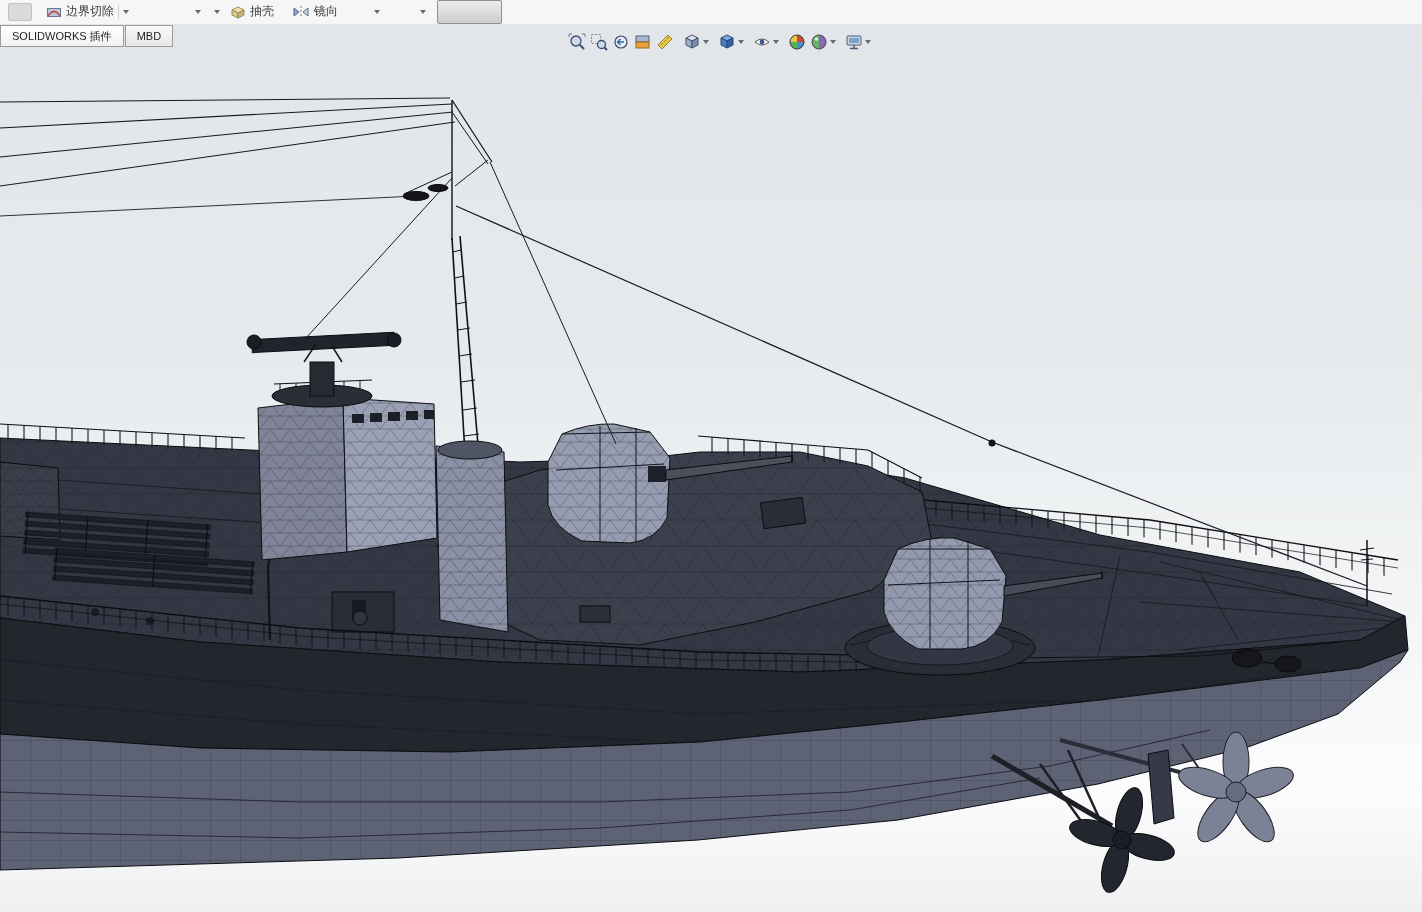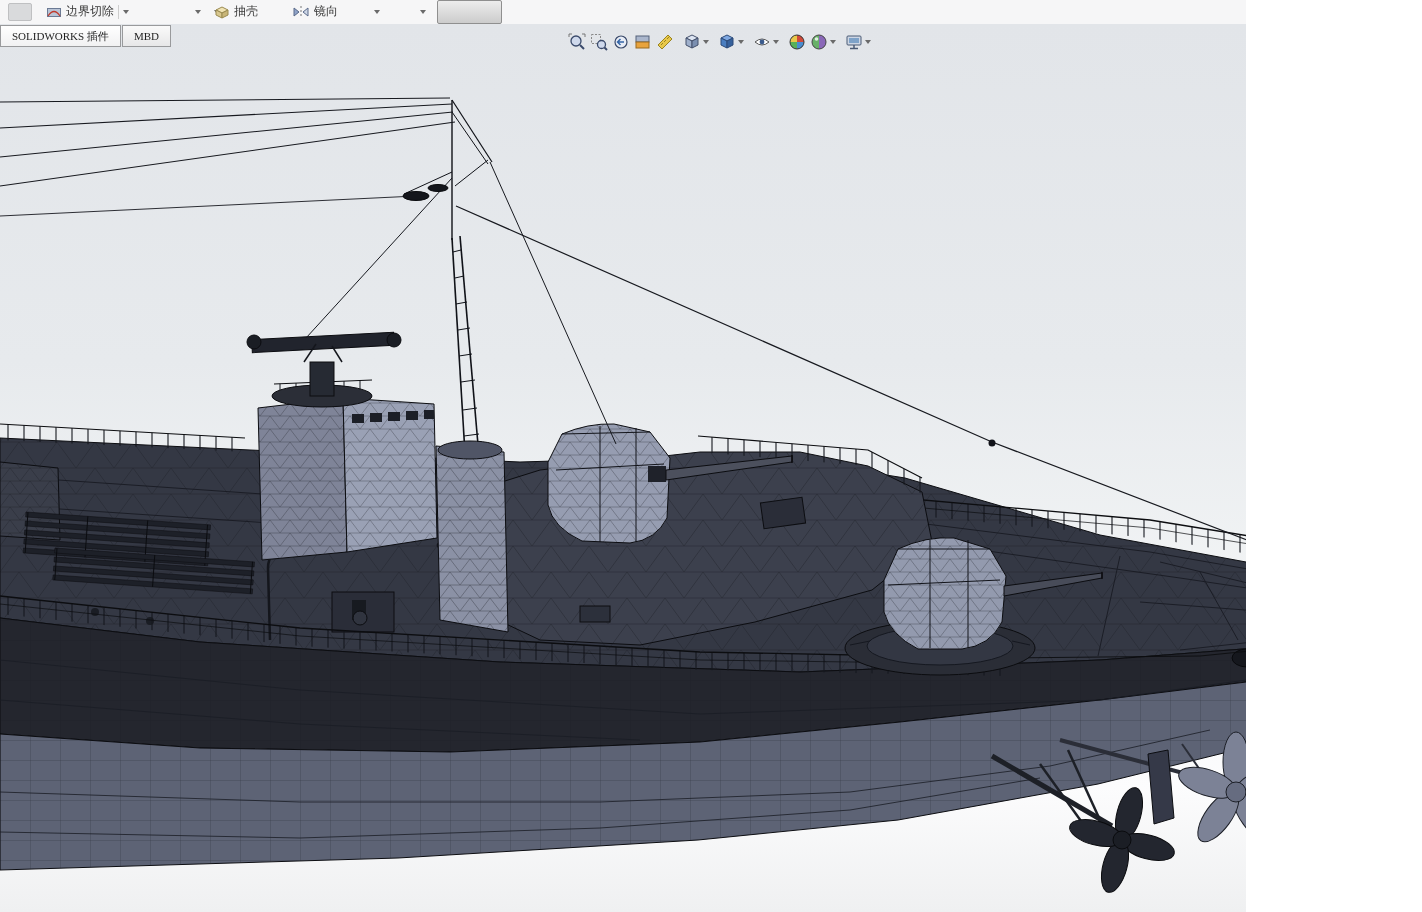--- a/index.html
+++ b/index.html
@@ -1,17 +1,17 @@
 <!DOCTYPE html>
 <html><head>
 <meta charset="utf-8">
 <style>
   html,body{margin:0;padding:0;background:#fff;}
-  .screen{position:relative;width:1246px;height:912px;overflow:hidden;
-          font-family:Liberation Serif, serif;background:#fde047;}
+  .screen{position:relative;width:1422px;height:912px;overflow:hidden;
+          font-family:Liberation Sans, sans-serif;background:#fde047;}
 
   
   .ribbon{position:absolute;top:0;left:0;right:0;height:24px;background:#f6f6f7;
           border-bottom:1px solid #e2e3e5;}
   .rb-item{position:absolute;top:0;height:23px;display:flex;align-items:center;gap:4px;
            font-size:12px;color:#3a3a3a;white-space:nowrap;}
   .rb-item svg{display:block;}
   .caret{width:0;height:0;border-left:3.5px solid transparent;border-right:3.5px solid transparent;
          border-top:4px solid #6a6a6a;display:inline-block;}
   .vsep{width:1px;height:14px;background:#cdcdcd;display:inline-block;}
@@ -56,21 +56,21 @@
       <span class="caret"></span>
     </div>
 
     <span class="rb-item" style="left:195px">
         <span class="caret"></span>
       </span>
     <span class="rb-item" style="left:214px">
         <span class="caret"></span>
       </span>
 
-    <div class="rb-item" style="left:214px">
+    <div class="rb-item" style="left:230px">
       <svg width="16" height="16" viewBox="0 0 16 16">
         <polygon points="2,6 8,3 14,6 8,9" fill="#efe2b2" stroke="#9a8a50"></polygon>
         <polygon points="2,6 2,11 8,14 8,9" fill="#d9c890" stroke="#9a8a50"></polygon>
         <polygon points="14,6 14,11 8,14 8,9" fill="#c8b578" stroke="#9a8a50"></polygon>
       </svg>
       <span>抽壳</span>
     </div>
 
     <div class="rb-item" style="left:292px">
       <svg width="18" height="16" viewBox="0 0 18 16">

